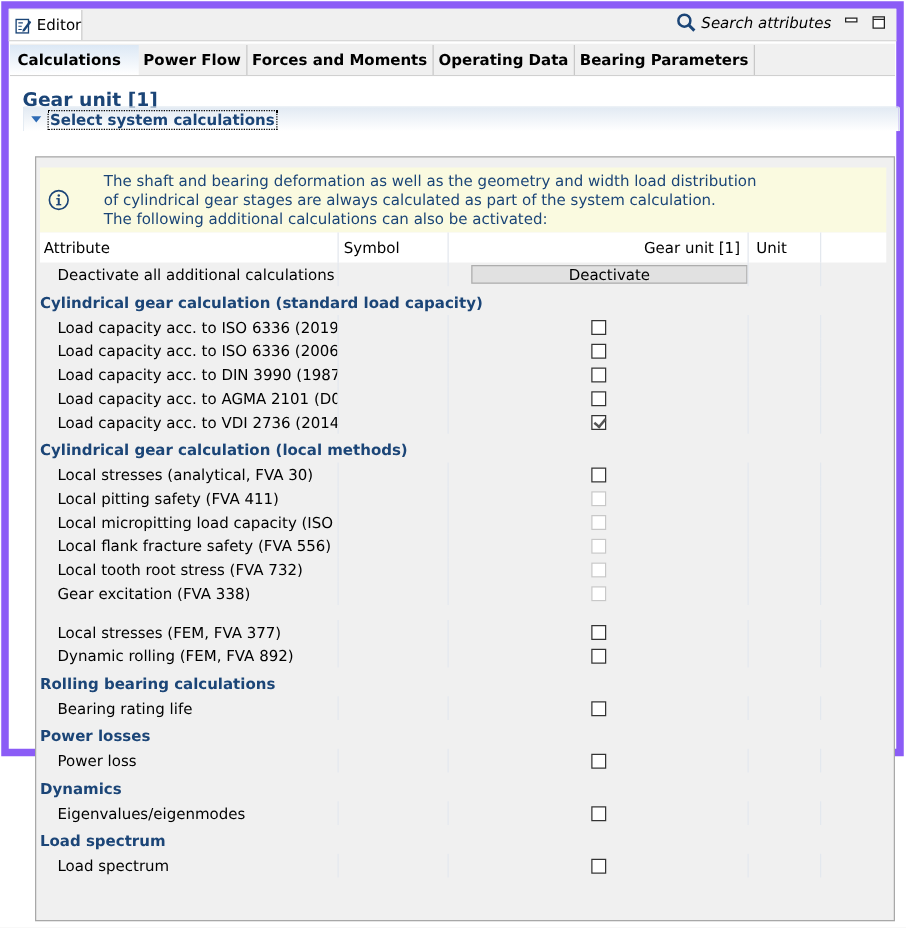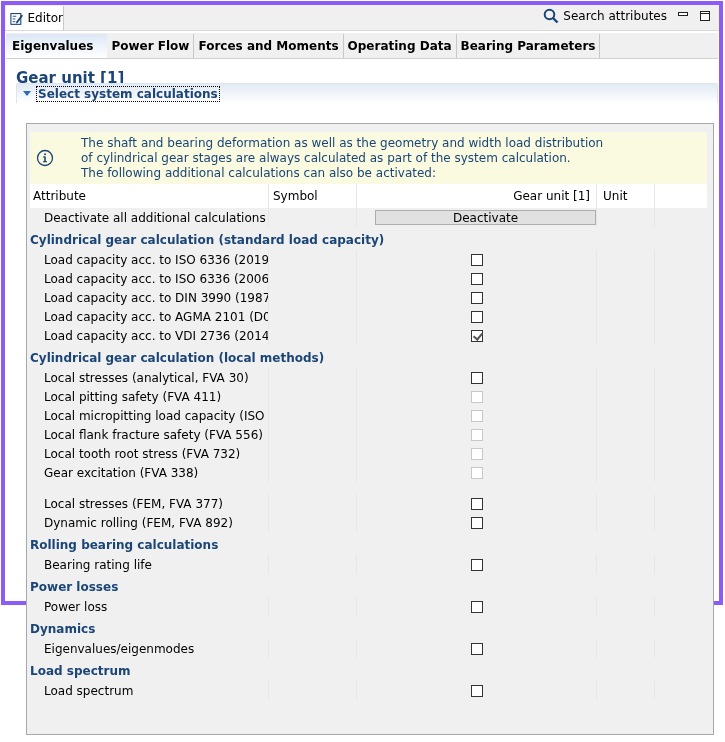--- a/index.html
+++ b/index.html
@@ -3,36 +3,37 @@
 <meta charset="utf-8">
 <style>
   html, body { margin: 0; padding: 0; }
   body {
     width: 725px; height: 742px; background: #ffffff;
     font-family: "DejaVu Sans", "Liberation Sans", sans-serif;
     font-size: 12px; color: #000; position: relative; overflow: hidden;
   }
   .outer {
     position: absolute; left: 1px; top: 1px; width: 722px; height: 604px;
-    border: 4px solid #8b5cf6; box-sizing: border-box; background: #fff;
+    border: 6px solid #8b5cf6; box-sizing: border-box; background: #fff;
   }
   .viewtab {
     position: absolute; left: 1px; top: 1px; height: 24px; width: 58px;
     background: #fff; border-right: 1px solid #c8c8c8; box-sizing: border-box;
     display: flex; align-items: center; padding-left: 4px; gap: 4px;
     font-size: 12px;
   }
   .viewtab-bar {
     position: absolute; left: 0; top: 0; right: 0; height: 25px;
     background: #f0f0f0; border-bottom: 1px solid #d8d8d8;
   }
   .editor-icon { width: 15px; height: 15px; display: inline-block; }
   .view-tools {
     position: absolute; right: 8px; top: 3px; display: flex; align-items: center; gap: 10px;
     font-size: 12px;
+    font-style: italic;
   }
   .search-btn { display: flex; align-items: center; gap: 4px; cursor: pointer; }
   .win-btn { width: 12px; height: 12px; display: inline-block; cursor: pointer; }
 
   .tabs {
     position: absolute; left: 1px; top: 28px; right: 1px; height: 25px;
     display: flex; align-items: flex-end;
     border-bottom: 1px solid #d0d0d0; background: #f0f0f0;
   }
   .tab {
@@ -129,21 +130,21 @@
     <svg class="win-btn" viewBox="0 0 12 12">
       <rect x="1.5" y="2.5" width="9" height="3" fill="#fff" stroke="#222"></rect>
     </svg>
     <svg class="win-btn" viewBox="0 0 12 12">
       <rect x="1.5" y="1.5" width="9" height="9" fill="#fff" stroke="#222"></rect>
       <line x1="1.5" y1="3.5" x2="10.5" y2="3.5" stroke="#222"></line>
     </svg>
   </div>
 
   <div class="tabs">
-    <div class="tab active">Eigenvalues</div>
+    <div class="tab active">Calculations</div>
     <div class="tab">Power Flow</div>
     <div class="tab">Forces and Moments</div>
     <div class="tab">Operating Data</div>
     <div class="tab">Bearing Parameters</div>
   </div>
 
   <div class="content">
     <div class="page-title">Gear unit [1]</div>
 
     <div class="section-header">

